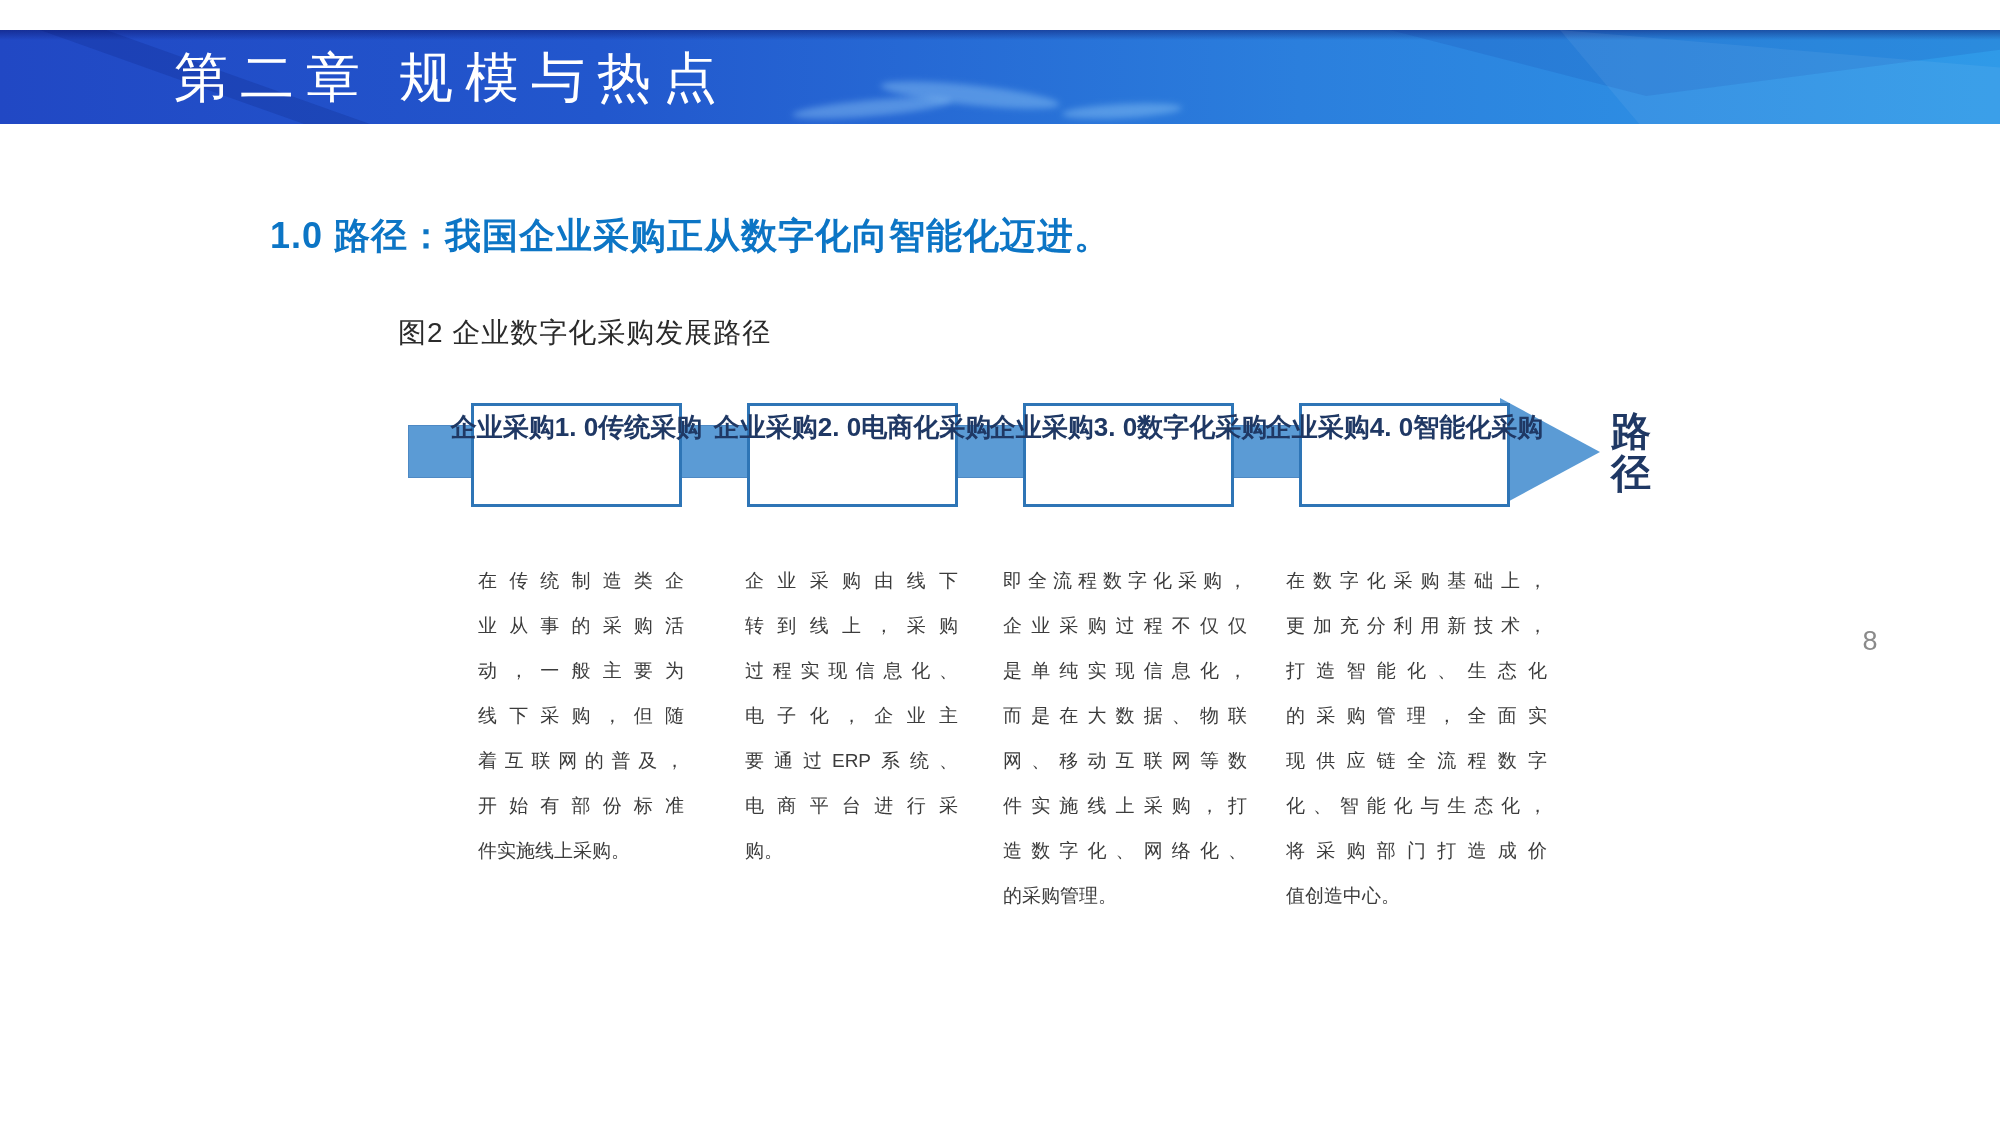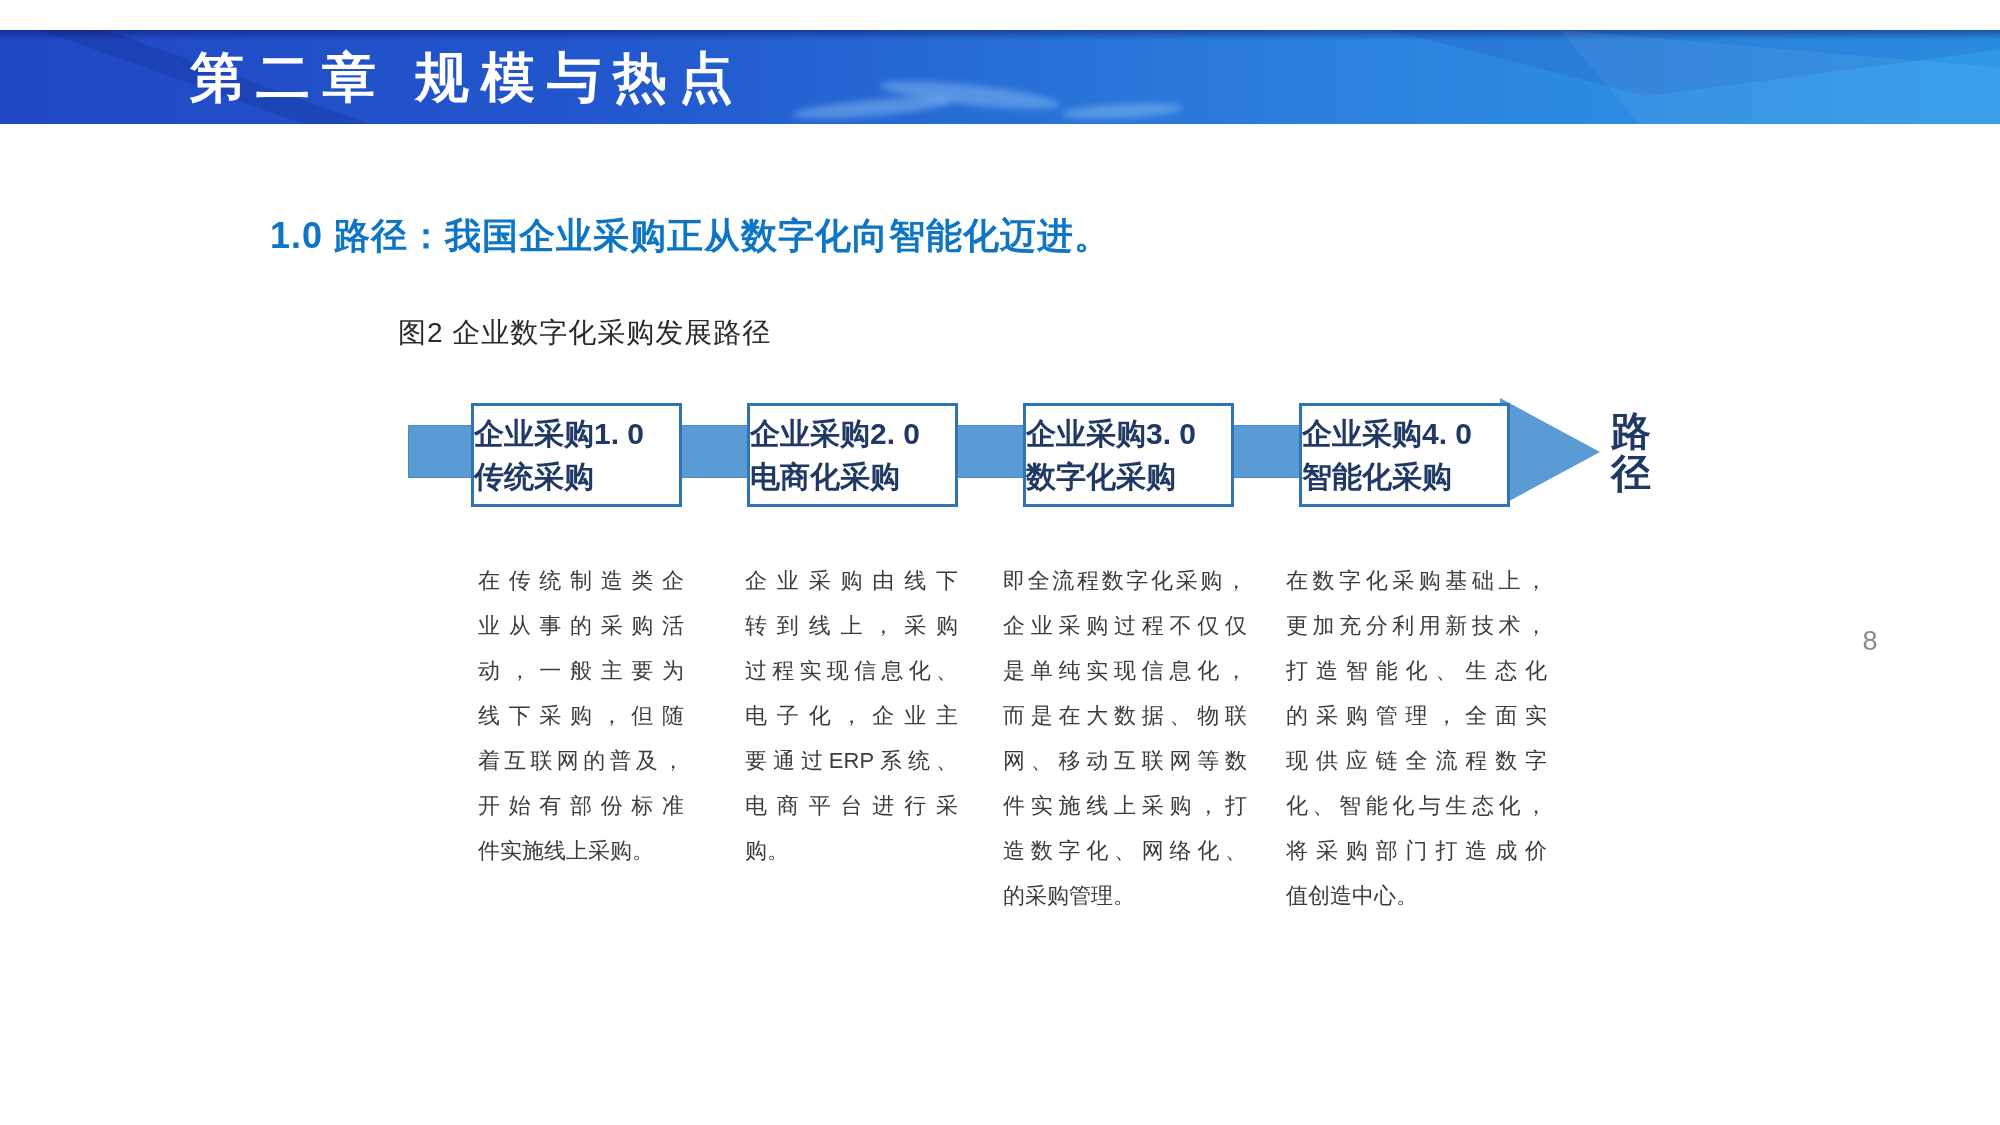--- a/index.html
+++ b/index.html
@@ -24,22 +24,22 @@
   }
   .facet-right-dark {
     left:1390px; width:610px; height:66px; background:rgba(13,38,150,0.12);
     clip-path:polygon(0 0,100% 0,100% 30%,42% 100%);
   }
   .facet-right-light {
     left:1560px; width:440px; height:94px; background:rgba(255,255,255,0.06);
     clip-path:polygon(0 0,100% 40%,100% 100%,18% 100%);
   }
   .banner-title {
-    position:absolute; left:190px; top:8px; line-height:78px;
-    font-size:54px; font-weight:bold; color:#ffffff; letter-spacing:12px;
+    position:absolute; left:174px; top:8px; line-height:78px;
+    font-size:54px; font-weight:normal; color:#ffffff; letter-spacing:12px;
     white-space:nowrap;
   }
   .scribble {
     position:absolute; background:rgba(173,224,255,0.35);
     border-radius:50%; filter:blur(3px);
   }
   .scrib1 { left:792px; top:70px; width:160px; height:16px; transform:rotate(-5deg); }
   .scrib2 { left:880px; top:55px; width:180px; height:20px; transform:rotate(6deg); }
   .scrib3 { left:1062px; top:74px; width:120px; height:14px; transform:rotate(-3deg); }
 
@@ -63,38 +63,38 @@
     position:absolute; left:1500px; top:398px; width:0; height:0;
     border-top:54px solid transparent; border-bottom:54px solid transparent;
     border-left:100px solid #5b9bd5;
   }
   .stages-row {
     position:absolute; left:471px; top:403px; display:flex; gap:65px;
   }
   .stage-box {
     box-sizing:border-box; width:211px; height:104px;
     background:#ffffff; border:3px solid #2e75b6;
-    display:flex; flex-direction:column; justify-content:center;
-    text-align:left; font-size:30px; font-weight:bold; color:#1f3864;
+    display:flex; flex-direction:row; justify-content:center;
+    text-align:right; font-size:26px; font-weight:bold; color:#1f3864;
     line-height:43px; white-space:nowrap;
   }
   .arrow-label {
     position:absolute; left:1608px; top:410px; width:46px;
     font-size:40px; font-weight:bold; color:#1f3864;
     line-height:42px; word-break:break-all; text-align:center;
   }
 
   
   .desc-col { position:absolute; top:558px; }
   .desc-col.c1 { left:478px;  width:206px; }
   .desc-col.c2 { left:745px;  width:213px; }
   .desc-col.c3 { left:1003px; width:244px; }
   .desc-col.c4 { left:1286px; width:261px; }
   .desc-line {
-    font-size:22px; line-height:45px; color:#3c3c3c;
+    font-size:19px; line-height:45px; color:#3c3c3c;
     white-space:nowrap; text-align:justify; text-align-last:justify;
   }
   .desc-line:last-child { text-align-last:left; }
 
   
   .page-number {
     position:absolute; left:1850px; top:626px; width:40px;
     font-size:27px; color:#8a8a8a; text-align:center;
   }
 </style>

